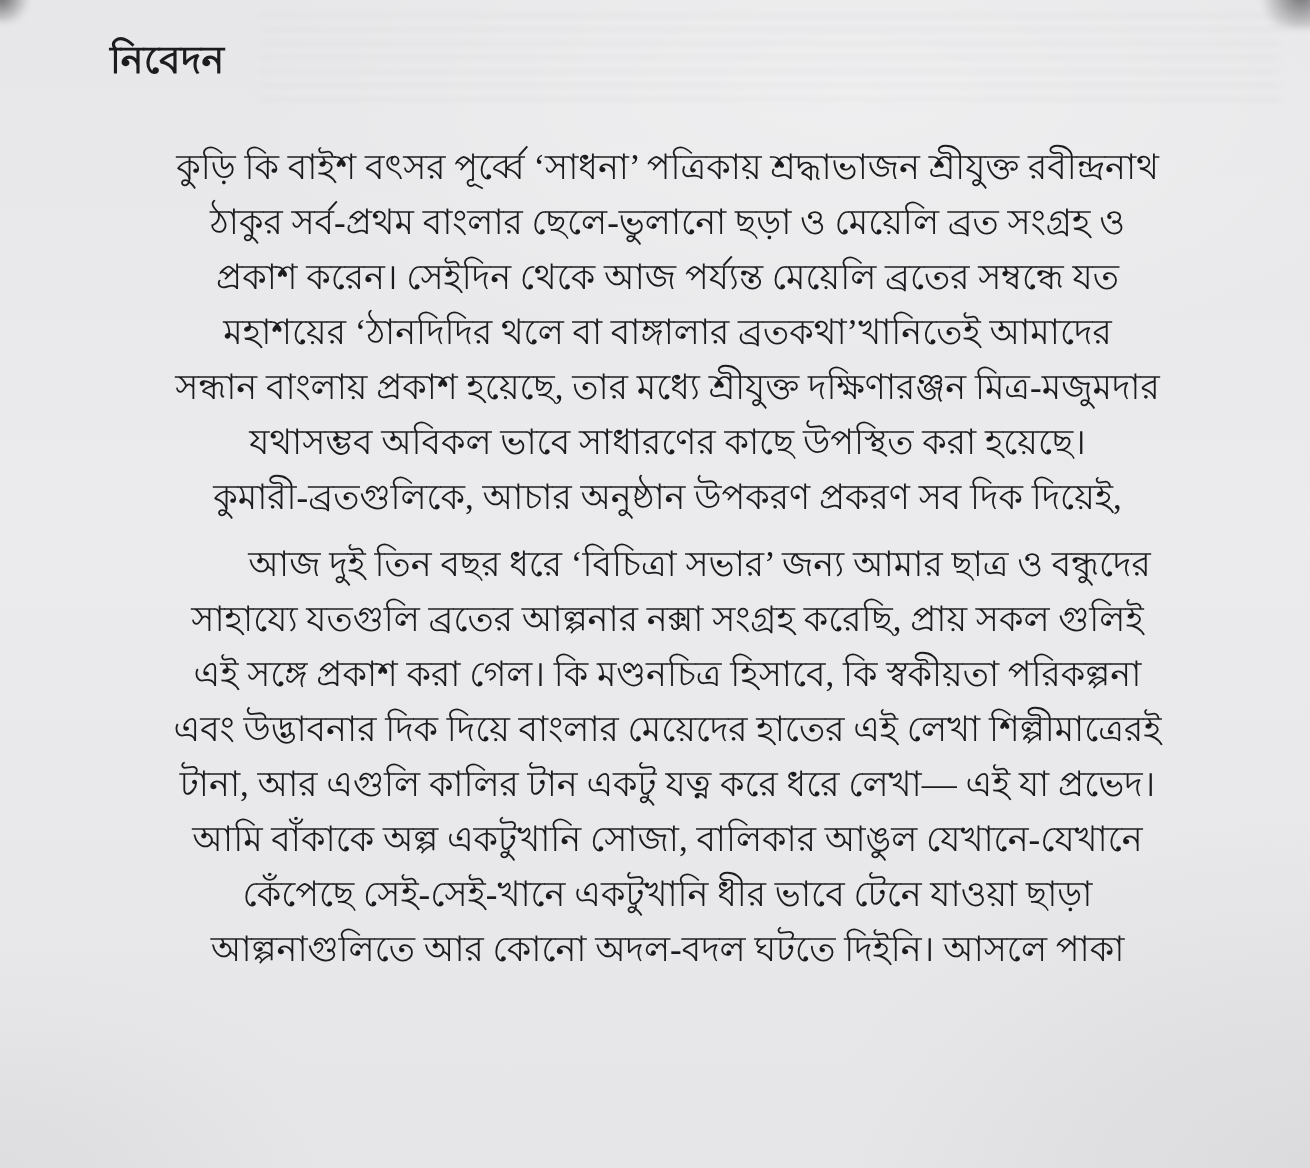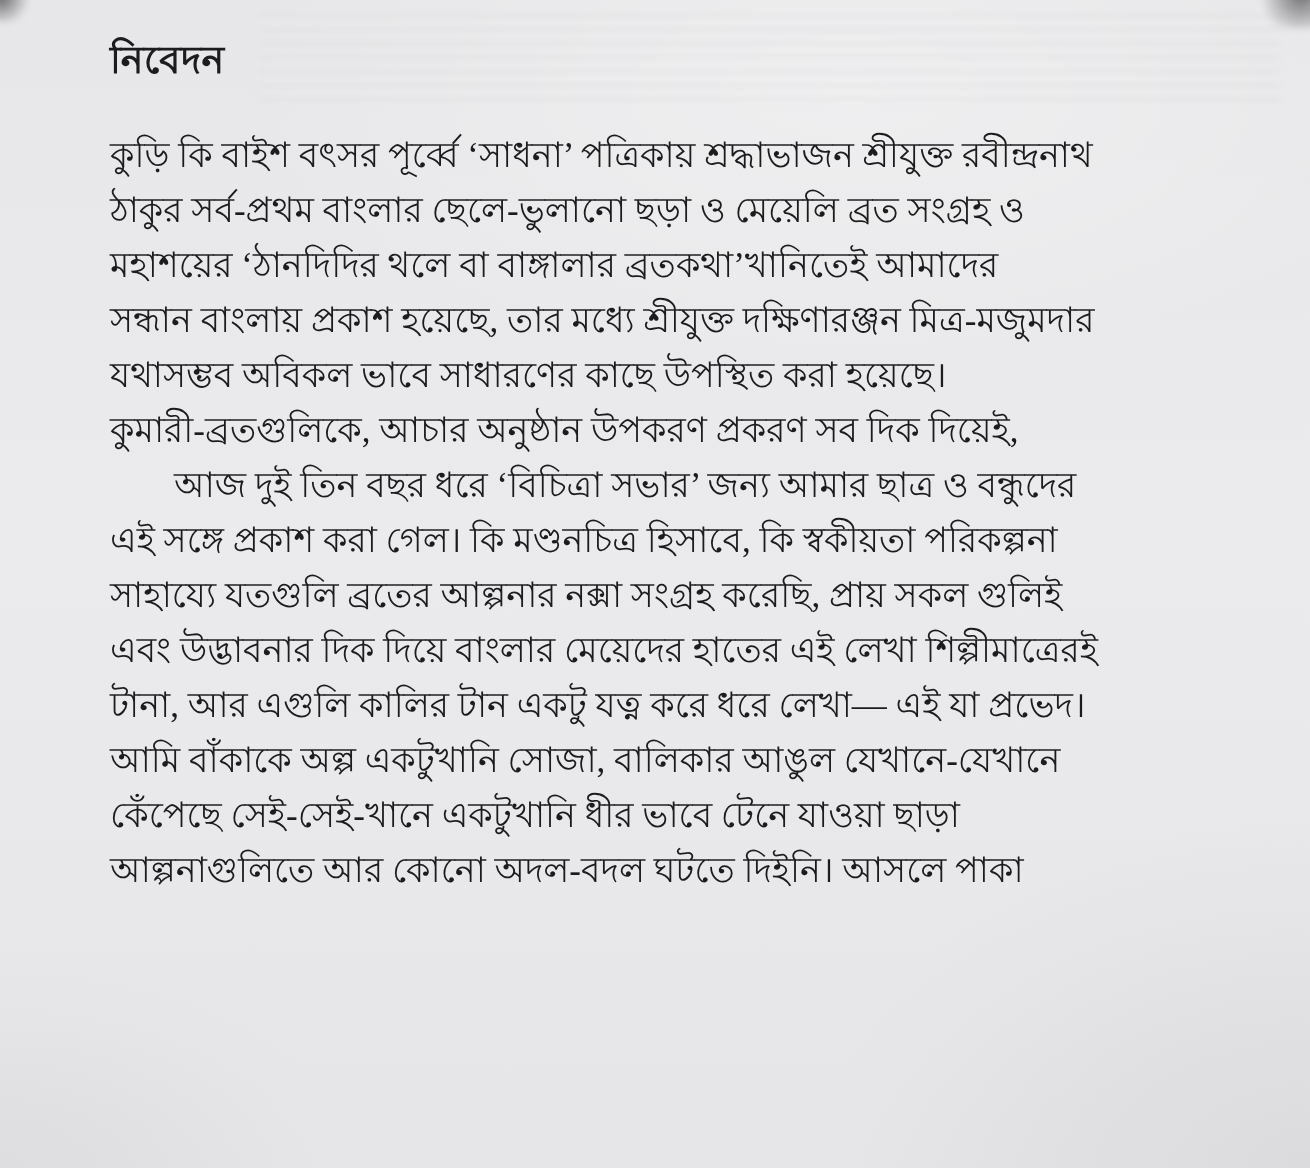--- a/index.html
+++ b/index.html
@@ -63,21 +63,21 @@
     letter-spacing: 0.5px;
   }
   .body-text {
     position: absolute;
     left: 110px;
     top: 128px;
     width: 1115px;
     font-size: 35px;
     line-height: 55px;
   }
-  .para { margin: 0; }
+  .para { margin: 12px; text-align: center; }
   .line {
     height: 55px;
     white-space: nowrap;
   }
   .line.indent { padding-left: 64px; }
 </style>
 </head>
 <body>
 
 <div class="page">
@@ -86,30 +86,31 @@
   <div class="corner-mark tr"></div>
   <div class="ghost-smudge"></div>
 
   <h1 class="heading">নিবেদন</h1>
 
   <div class="body-text">
 
     <div class="para">
       <div class="line">কুড়ি কি বাইশ বৎসর পূর্ব্বে ‘সাধনা’ পত্রিকায় শ্রদ্ধাভাজন শ্রীযুক্ত রবীন্দ্রনাথ</div>
       <div class="line">ঠাকুর সর্ব-প্রথম বাংলার ছেলে-ভুলানো ছড়া ও মেয়েলি ব্রত সংগ্রহ ও</div>
+      <div class="line">প্রকাশ করেন। সেইদিন থেকে আজ পর্য্যন্ত মেয়েলি ব্রতের সম্বন্ধে যত</div>
       <div class="line">মহাশয়ের ‘ঠানদিদির থলে বা বাঙ্গালার ব্রতকথা’খানিতেই আমাদের</div>
       <div class="line">সন্ধান বাংলায় প্রকাশ হয়েছে, তার মধ্যে শ্রীযুক্ত দক্ষিণারঞ্জন মিত্র-মজুমদার</div>
       <div class="line">যথাসম্ভব অবিকল ভাবে সাধারণের কাছে উপস্থিত করা হয়েছে।</div>
       <div class="line">কুমারী-ব্রতগুলিকে, আচার অনুষ্ঠান উপকরণ প্রকরণ সব দিক দিয়েই,</div>
     </div>
 
     <div class="para">
       <div class="line indent">আজ দুই তিন বছর ধরে ‘বিচিত্রা সভার’ জন্য আমার ছাত্র ও বন্ধুদের</div>
+      <div class="line">সাহায্যে যতগুলি ব্রতের আল্পনার নক্সা সংগ্রহ করেছি, প্রায় সকল গুলিই</div>
       <div class="line">এই সঙ্গে প্রকাশ করা গেল। কি মণ্ডনচিত্র হিসাবে, কি স্বকীয়তা পরিকল্পনা</div>
-      <div class="line">সাহায্যে যতগুলি ব্রতের আল্পনার নক্সা সংগ্রহ করেছি, প্রায় সকল গুলিই</div>
       <div class="line">এবং উদ্ভাবনার দিক দিয়ে বাংলার মেয়েদের হাতের এই লেখা শিল্পীমাত্রেরই</div>
       <div class="line">টানা, আর এগুলি কালির টান একটু যত্ন করে ধরে লেখা— এই যা প্রভেদ।</div>
       <div class="line">আমি বাঁকাকে অল্প একটুখানি সোজা, বালিকার আঙুল যেখানে-যেখানে</div>
       <div class="line">কেঁপেছে সেই-সেই-খানে একটুখানি ধীর ভাবে টেনে যাওয়া ছাড়া</div>
       <div class="line">আল্পনাগুলিতে আর কোনো অদল-বদল ঘটতে দিইনি। আসলে পাকা</div>
     </div>
 
   </div>
 </div>
 

